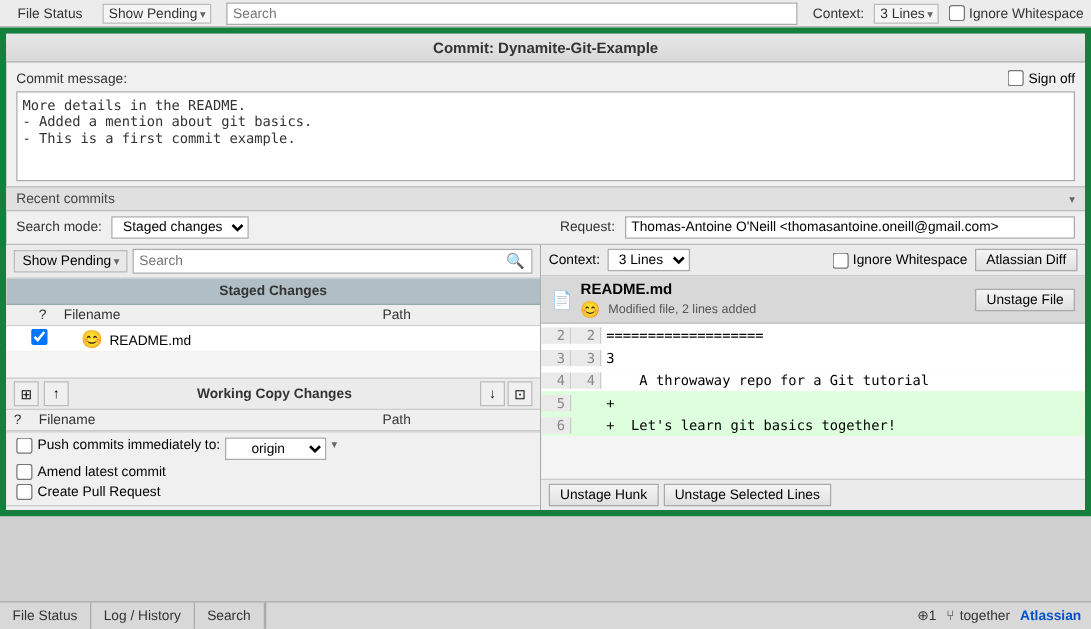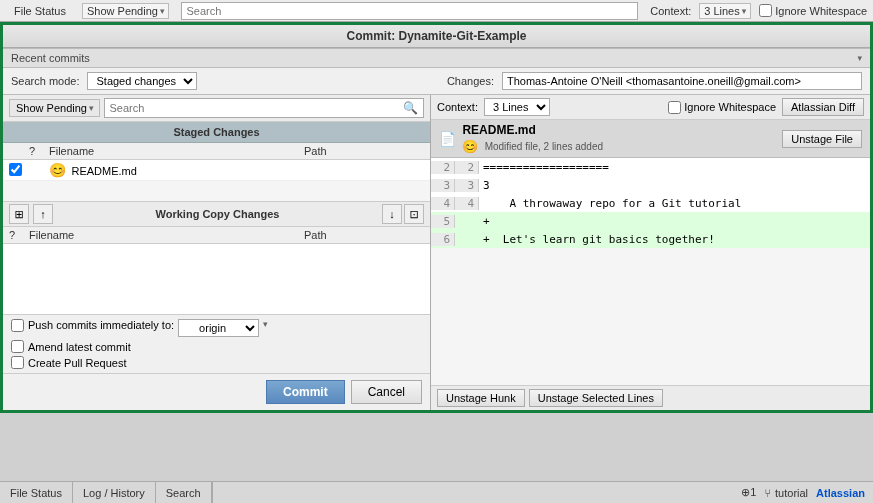--- a/index.html
+++ b/index.html
@@ -59,21 +59,21 @@
     }
 
     
     .dialog {
       position: absolute;
       top: 22px;
       left: 0;
       width: 873px;
       height: 391px;
       background: #f0f0f0;
-      border: 3px solid #15803d;
+      border: 5px solid #15803d;
       display: flex;
       flex-direction: column;
     }
 
     
     .dialog-title {
       background: linear-gradient(to bottom, #e8e8e8, #d8d8d8);
       text-align: center;
       padding: 4px;
       font-size: 12px;
@@ -229,21 +229,21 @@
     }
     .col-check { width: 20px; }
     .col-indicator { width: 20px; }
     .col-filename { flex: 1; }
     .col-path { width: 120px; }
 
     
     .file-row {
       display: flex;
       align-items: center;
-      padding: 2px 6px;
+      padding: 2px 20px;
       font-size: 11px;
       background: white;
       border-bottom: 1px solid #eee;
       cursor: pointer;
     }
     .file-row .col-check input { margin: 0; }
     .file-emoji { font-size: 14px; margin-right: 2px; }
 
     
     .working-copy-toolbar {
@@ -546,32 +546,44 @@
     <span>Ignore Whitespace</span>
   </label>
 </div>
 
 <div class="dialog">
 
   <div class="dialog-title">
     <span>Commit: Dynamite-Git-Example</span>
   </div>
 
+  <div class="commit-message-section">
+    <div class="commit-message-label-row">
+      <span class="commit-message-label">Commit message:</span>
+      <label class="sign-off-label">
+        <input type="checkbox" style="">
+        <span>Sign off</span>
+      </label>
+    </div>
+    <textarea class="commit-message-textarea" style="">More details in the README.
+- Added a mention about git basics.
+- This is a first commit example.</textarea>
+  </div>
 
   <div class="recent-messages-bar">
     <span>Recent commits</span>
     <span class="chevron">▾</span>
   </div>
 
   <div class="commit-mode-row">
     <span class="commit-mode-label">Search mode:</span>
     <select class="commit-mode-select">
       <option>Staged changes</option>
     </select>
-    <span class="author-label">Changes:</span>
+    <span class="author-label">Request:</span>
     <input class="author-input" type="text" value="Thomas-Antoine O'Neill &lt;thomasantoine.oneill@gmail.com&gt;" style="">
   </div>
 
   <div class="main-body">
 
     <div class="left-panel">
 
       <div class="show-pending-row">
         <div class="show-pending-btn">
           <span>Show Pending</span>
@@ -733,17 +745,17 @@
       <span>Log / History</span>
     </div>
     <div class="status-bar-tab">
       <span>Search</span>
     </div>
   </div>
   <div class="status-bar-right">
     <span>⊕1</span>
     <div class="branch-badge">
       <span>⑂</span>
-      <span>tutorial</span>
+      <span>together</span>
     </div>
     <span style="font-weight:bold;color:#0052cc;">Atlassian</span>
   </div>
 </div>
 
 </body></html>

